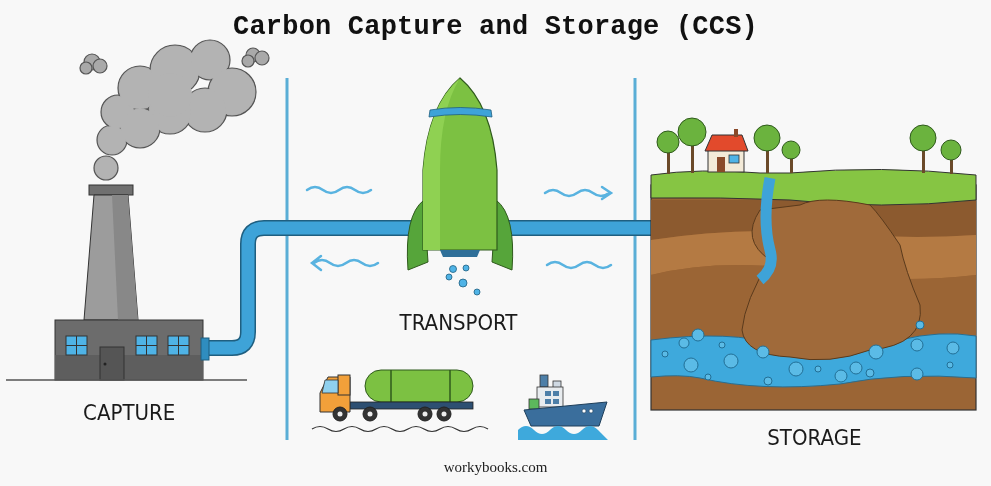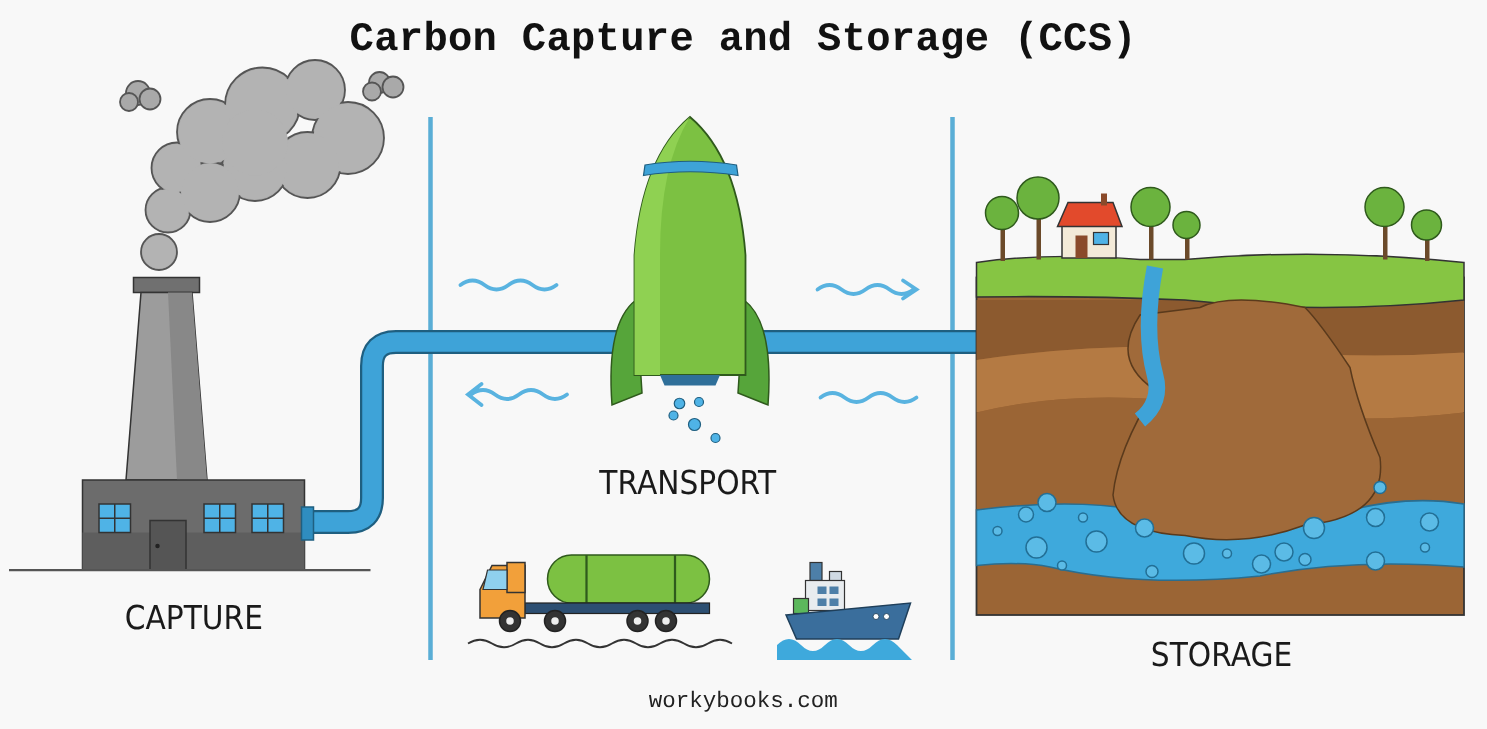--- a/index.html
+++ b/index.html
@@ -1,19 +1,19 @@
 <!DOCTYPE html>
 <html><head>
 <meta charset="utf-8">
 <style>
   html, body { margin: 0; padding: 0; }
   body { width: 991px; height: 486px; background: #f8f8f8; position: relative; overflow: hidden; font-family: "Liberation Sans", sans-serif; }
   .title { position: absolute; left: 0; width: 991px; top: 12px; text-align: center; font-weight: bold; font-size: 27px; color: #111; font-family: Liberation Mono, monospace; letter-spacing: 0.2px; }
   .label { position: absolute; font-family: "DejaVu Sans", sans-serif; font-size: 22px; color: #1a1a1a; transform: scaleX(0.9); transform-origin: center; }
-  .footer { position: absolute; left: 0; width: 991px; top: 459px; text-align: center; font-size: 15px; color: #222; font-family: Liberation Mono, monospace; }
+  .footer { position: absolute; left: 0; width: 991px; top: 459px; text-align: center; font-size: 15px; color: #222; font-family: Liberation Serif, serif; }
   svg.art { position: absolute; left: 0; top: 0; }
 </style>
 </head>
 <body>
 
 <div class="title">Carbon Capture and Storage (CCS)</div>
 
 <svg class="art" width="991" height="486" viewBox="0 0 991 486">
 
   <line x1="287" y1="78" x2="287" y2="440" stroke="#5aaed6" stroke-width="3"></line>

